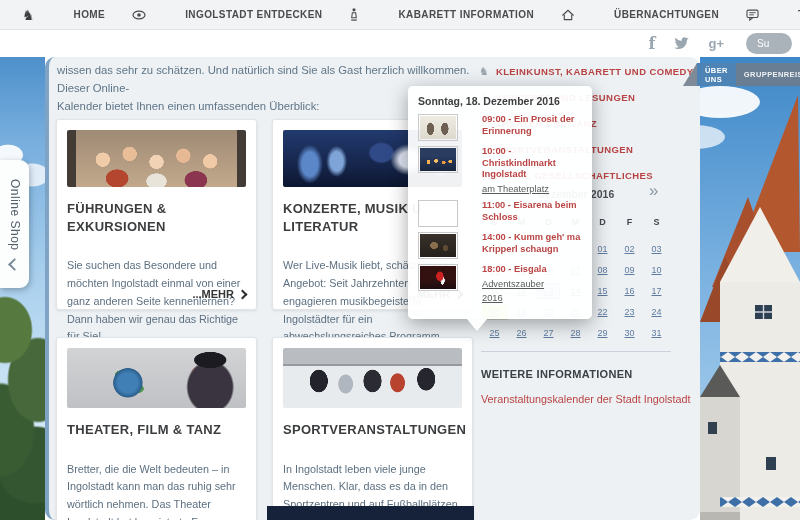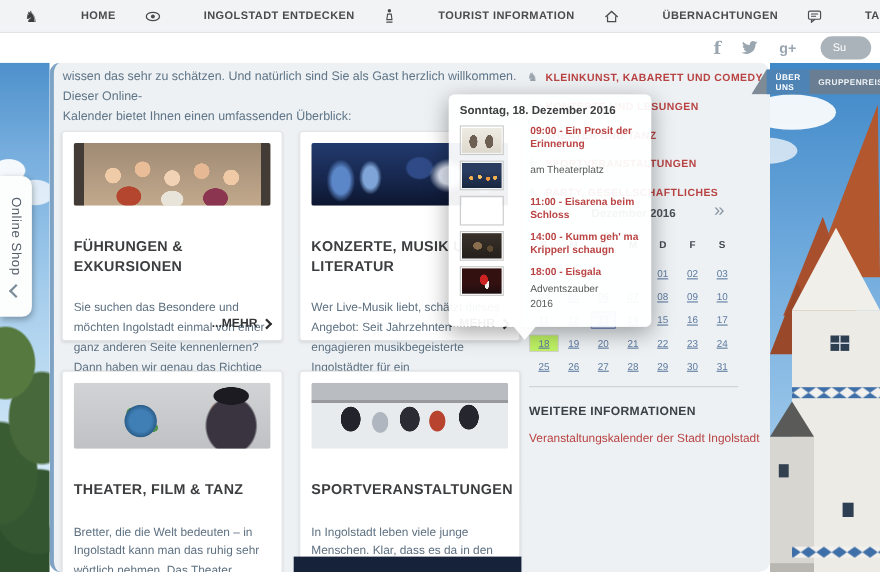--- a/index.html
+++ b/index.html
@@ -51,21 +51,21 @@
   .intro{position:absolute;left:8px;top:4px;width:438px;font-size:11.3px;line-height:1.6;color:#5f7587;}
   
   .card{position:absolute;width:201px;background:#fff;border:1px solid #e2e5e8;border-radius:3px;
     box-shadow:0 1px 3px rgba(0,0,0,.09);box-sizing:border-box;padding:10px;}
   .card.c1{left:7px;top:62px;height:191px;}
   .card.c2{left:223px;top:62px;height:191px;}
   .card.c3{left:7px;top:280px;height:230px;}
   .card.c4{left:223px;top:280px;height:230px;}
   .card .img{width:100%;height:57px;border-radius:2px;cursor:pointer;}
   .card.c3 .img,.card.c4 .img{height:60px;}
-  .card .ttl{margin-top:28px;font-size:13px;font-weight:bold;color:#3b3d3f;letter-spacing:.3px;line-height:1.35;}
+  .card .ttl{margin-top:13px;font-size:13px;font-weight:bold;color:#3b3d3f;letter-spacing:.3px;line-height:1.35;}
   .card .txt{margin-top:22px;font-size:10.8px;line-height:1.65;color:#5d7081;}
   .more{font-size:11px;font-weight:bold;color:#333436;cursor:pointer;display:inline-flex;align-items:center;}
   .more .arr{display:inline-block;width:5px;height:5px;border-top:2px solid #2e2e30;border-right:2px solid #2e2e30;transform:rotate(45deg);margin-left:5px;}
   .more-abs{position:absolute;right:10px;bottom:9px;justify-content:flex-end;}
   .img-1{background:
     radial-gradient(14px 14px at 20% 52%, #f0cba8 0 50%, transparent 52%),
     radial-gradient(14px 14px at 35% 42%, #e9bd97 0 50%, transparent 52%),
     radial-gradient(14px 14px at 50% 56%, #f2d2b4 0 50%, transparent 52%),
     radial-gradient(14px 14px at 65% 45%, #e6b894 0 50%, transparent 52%),
     radial-gradient(14px 14px at 80% 55%, #f0c9a6 0 50%, transparent 52%),
@@ -117,21 +117,21 @@
   .info-link{position:absolute;left:432px;top:336px;font-size:10.8px;color:#b94343;cursor:pointer;text-align:center;}
   
   .popup{position:absolute;left:359px;top:29px;width:184px;background:rgba(255,255,255,.94);
     border-radius:5px;box-shadow:0 5px 20px rgba(0,0,0,.35);z-index:30;padding:9px 10px 10px;box-sizing:border-box;}
   .popup:after{content:"";position:absolute;left:58px;bottom:-12px;width:0;height:0;
     border-left:11px solid transparent;border-right:11px solid transparent;border-top:13px solid rgba(255,255,255,.96);}
   .pop-head{font-size:10.5px;font-weight:bold;color:#3e3e40;margin-bottom:7px;}
   .pop-row{display:flex;gap:24px;margin-bottom:5px;cursor:pointer;}
   .pop-thumb{flex:0 0 40px;height:27px;border:1px solid #c9c9c9;background:#fff;box-sizing:border-box;padding:1px;background-clip:content-box;}
   .pop-tt{font-size:9.3px;font-weight:bold;color:#bb4444;line-height:1.25;}
-  .pop-sub{font-size:9.3px;color:#5a5a5a;line-height:1.3;margin-top:2px;}
+  .pop-sub{font-size:9.3px;color:#5a5a5a;line-height:1.3;margin-top:2px;text-decoration:underline;}
   .pop-sub:empty{display:none;}
   .t-1{background-image:
     radial-gradient(6px 10px at 30% 55%, #6d5f52 0 60%, transparent 63%),
     radial-gradient(6px 10px at 68% 55%, #6d5f52 0 60%, transparent 63%),
     linear-gradient(#efece4,#ddd8cc);}
   .t-2{background-image:
     radial-gradient(3px 3px at 25% 60%, #f7b050 0 60%, transparent 65%),
     radial-gradient(3px 3px at 45% 55%, #f7c060 0 60%, transparent 65%),
     radial-gradient(3px 3px at 65% 62%, #f09840 0 60%, transparent 65%),
     radial-gradient(3px 3px at 82% 58%, #f7b050 0 60%, transparent 65%),
@@ -168,21 +168,21 @@
     <span class="lbl">INGOLSTADT ENTDECKEN</span>
   </div>
   <div class="nav-item">
     <span class="nav-ico">
       <svg viewBox="0 0 10 14" width="10" height="13">
           <circle cx="5" cy="2" r="1.7" fill="#4a4b4d"></circle>
           <path d="M3.2,5.2 h3.6 l.7,5.4 h-5 z" fill="none" stroke="#4a4b4d" stroke-width="1.1"></path>
           <path d="M2,13 h6" stroke="#4a4b4d" stroke-width="1.3"></path>
         </svg>
     </span>
-    <span class="lbl">TOURIST INFORMATION</span>
+    <span class="lbl">KABARETT INFORMATION</span>
   </div>
   <div class="nav-item">
     <span class="nav-ico">
       <svg viewBox="0 0 14 13" width="14" height="12">
           <path d="M1,7 L7,1.5 L13,7" fill="none" stroke="#4a4b4d" stroke-width="1.3"></path>
           <path d="M3,6.2 V11.5 H11 V6.2" fill="none" stroke="#4a4b4d" stroke-width="1.2"></path>
         </svg>
     </span>
     <span class="lbl">ÜBERNACHTUNGEN</span>
   </div>
@@ -393,20 +393,21 @@
     <div class="pop-row">
       <div class="pop-thumb t-1"></div>
       <div>
           <div class="pop-tt">09:00 - Ein Prosit der Erinnerung</div>
         </div>
     </div>
 
     <div class="pop-row">
       <div class="pop-thumb t-2"></div>
       <div>
+          <div class="pop-tt">10:00 - Christkindlmarkt Ingolstadt</div>
         <div class="pop-sub">am Theaterplatz</div>
         </div>
     </div>
 
     <div class="pop-row">
       <div class="pop-thumb t-3"></div>
       <div>
           <div class="pop-tt">11:00 - Eisarena beim Schloss</div>
         </div>
     </div>

